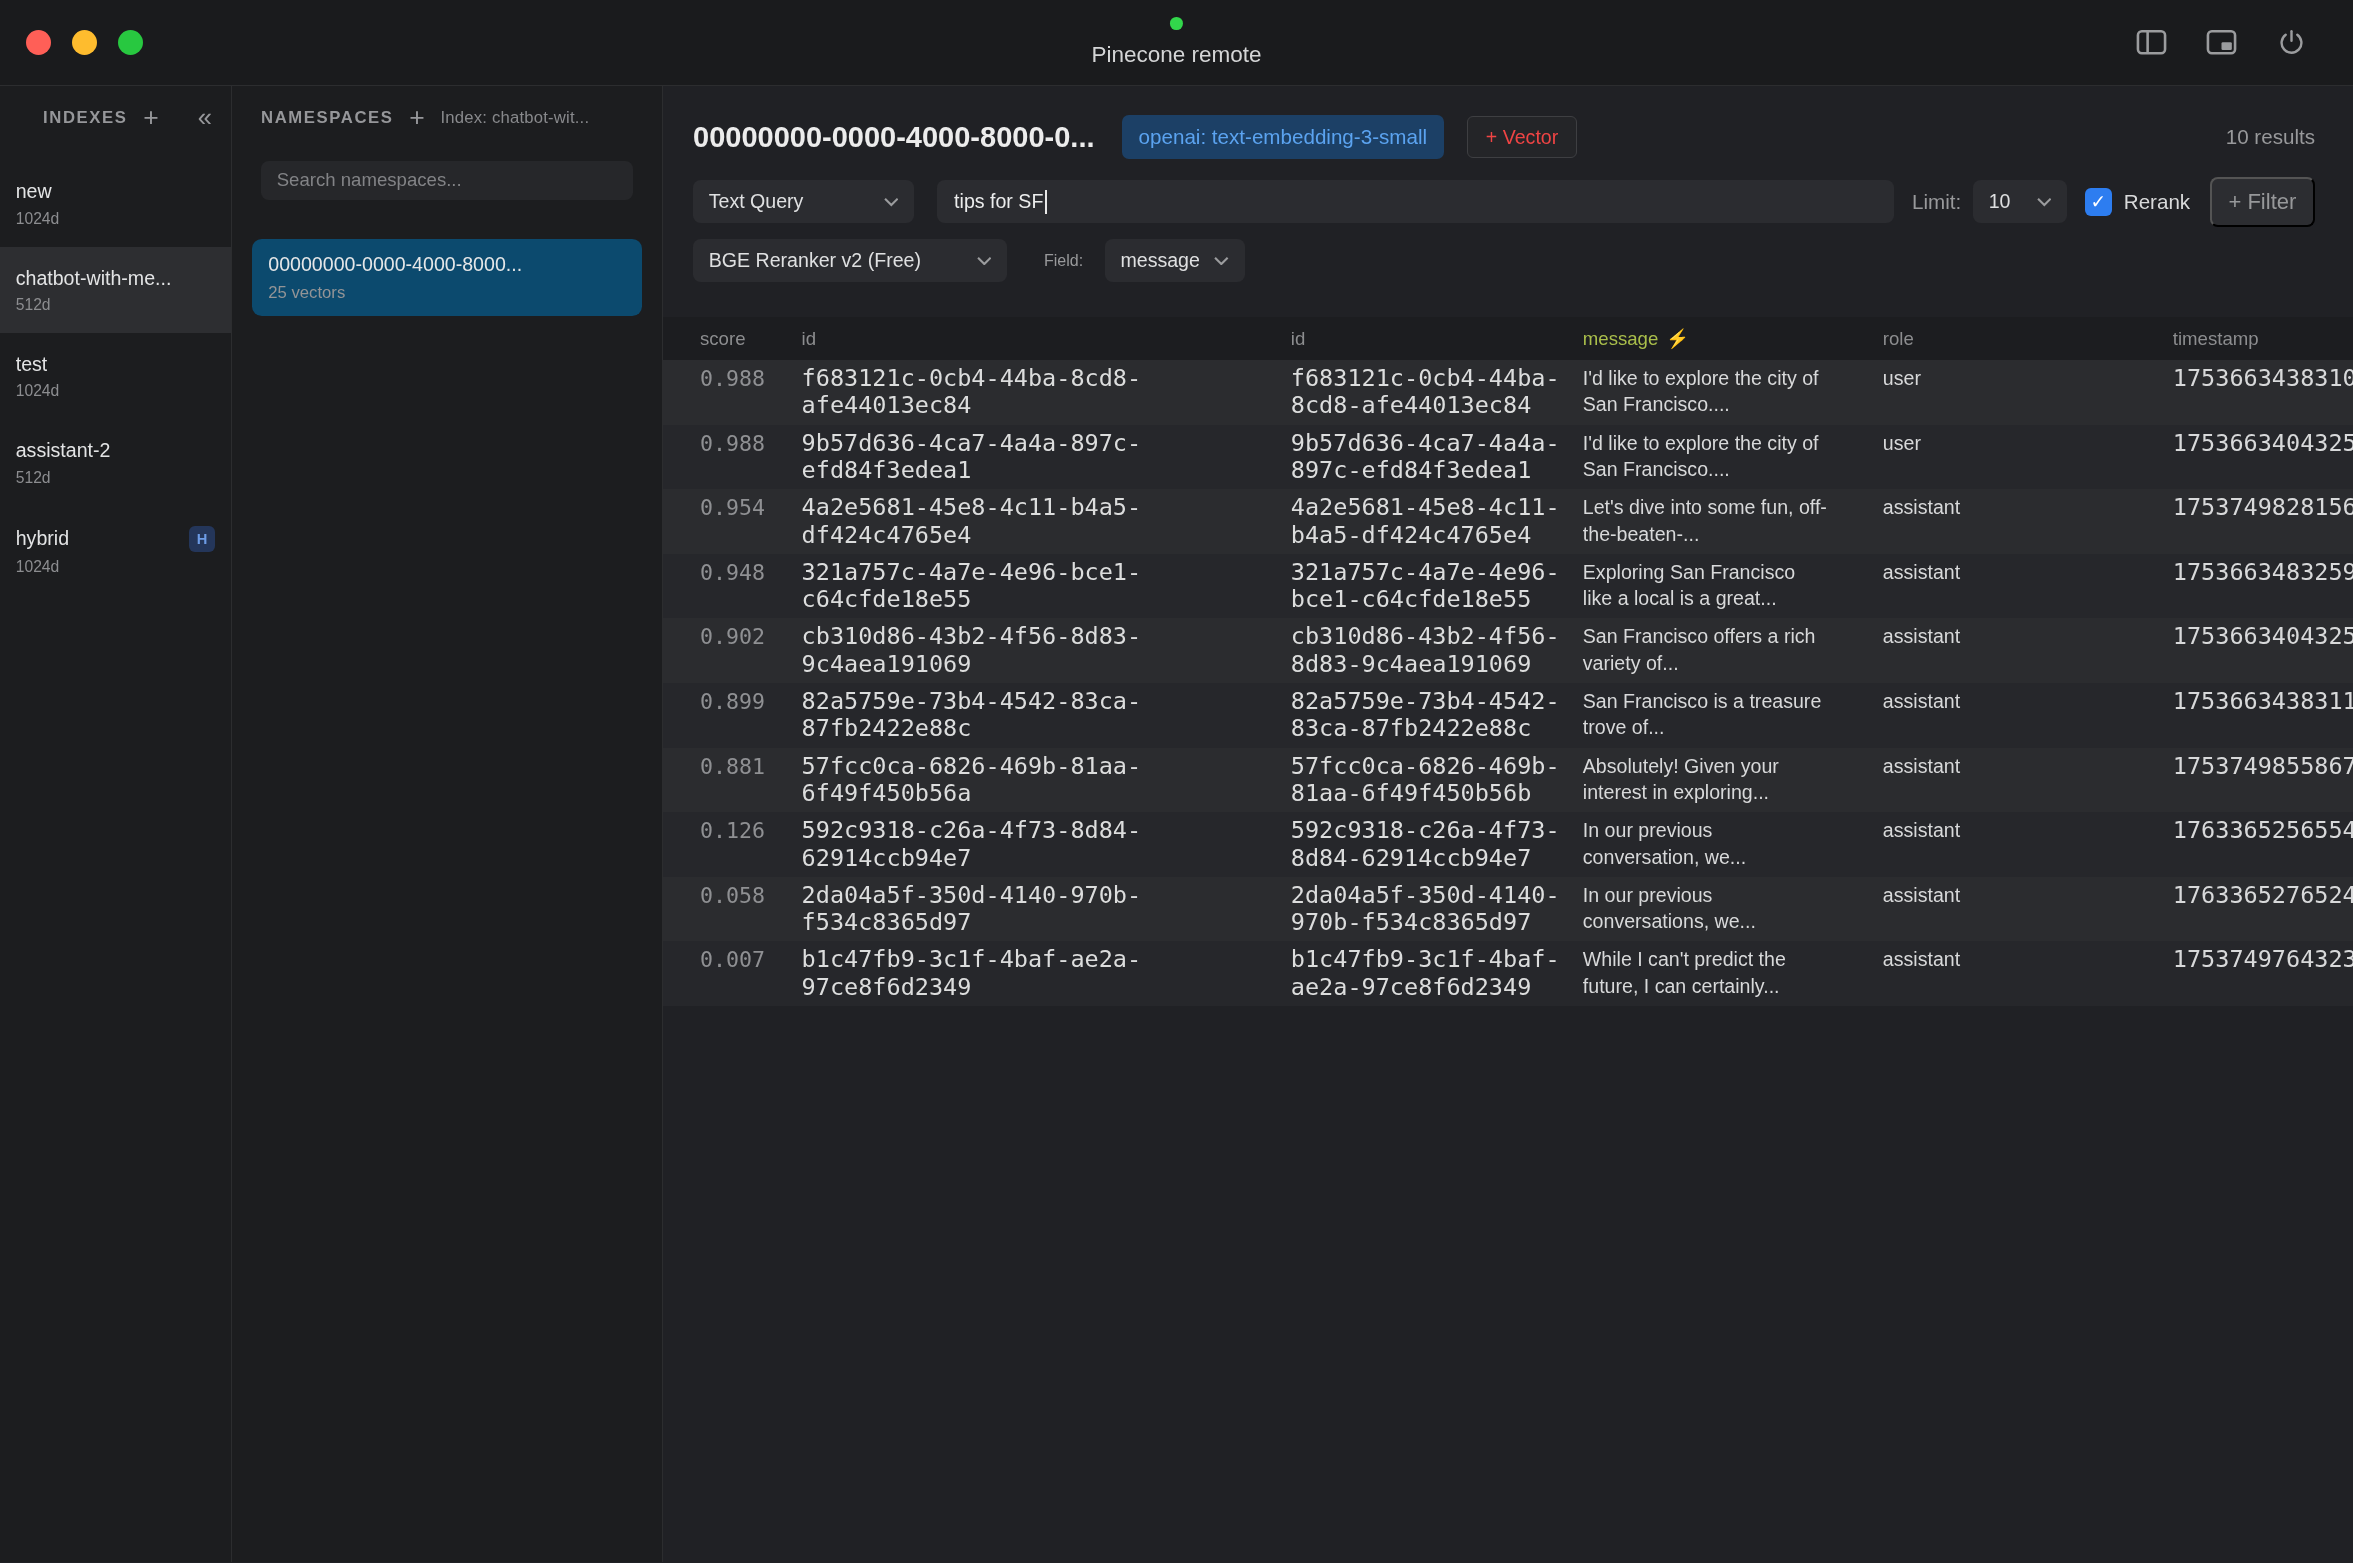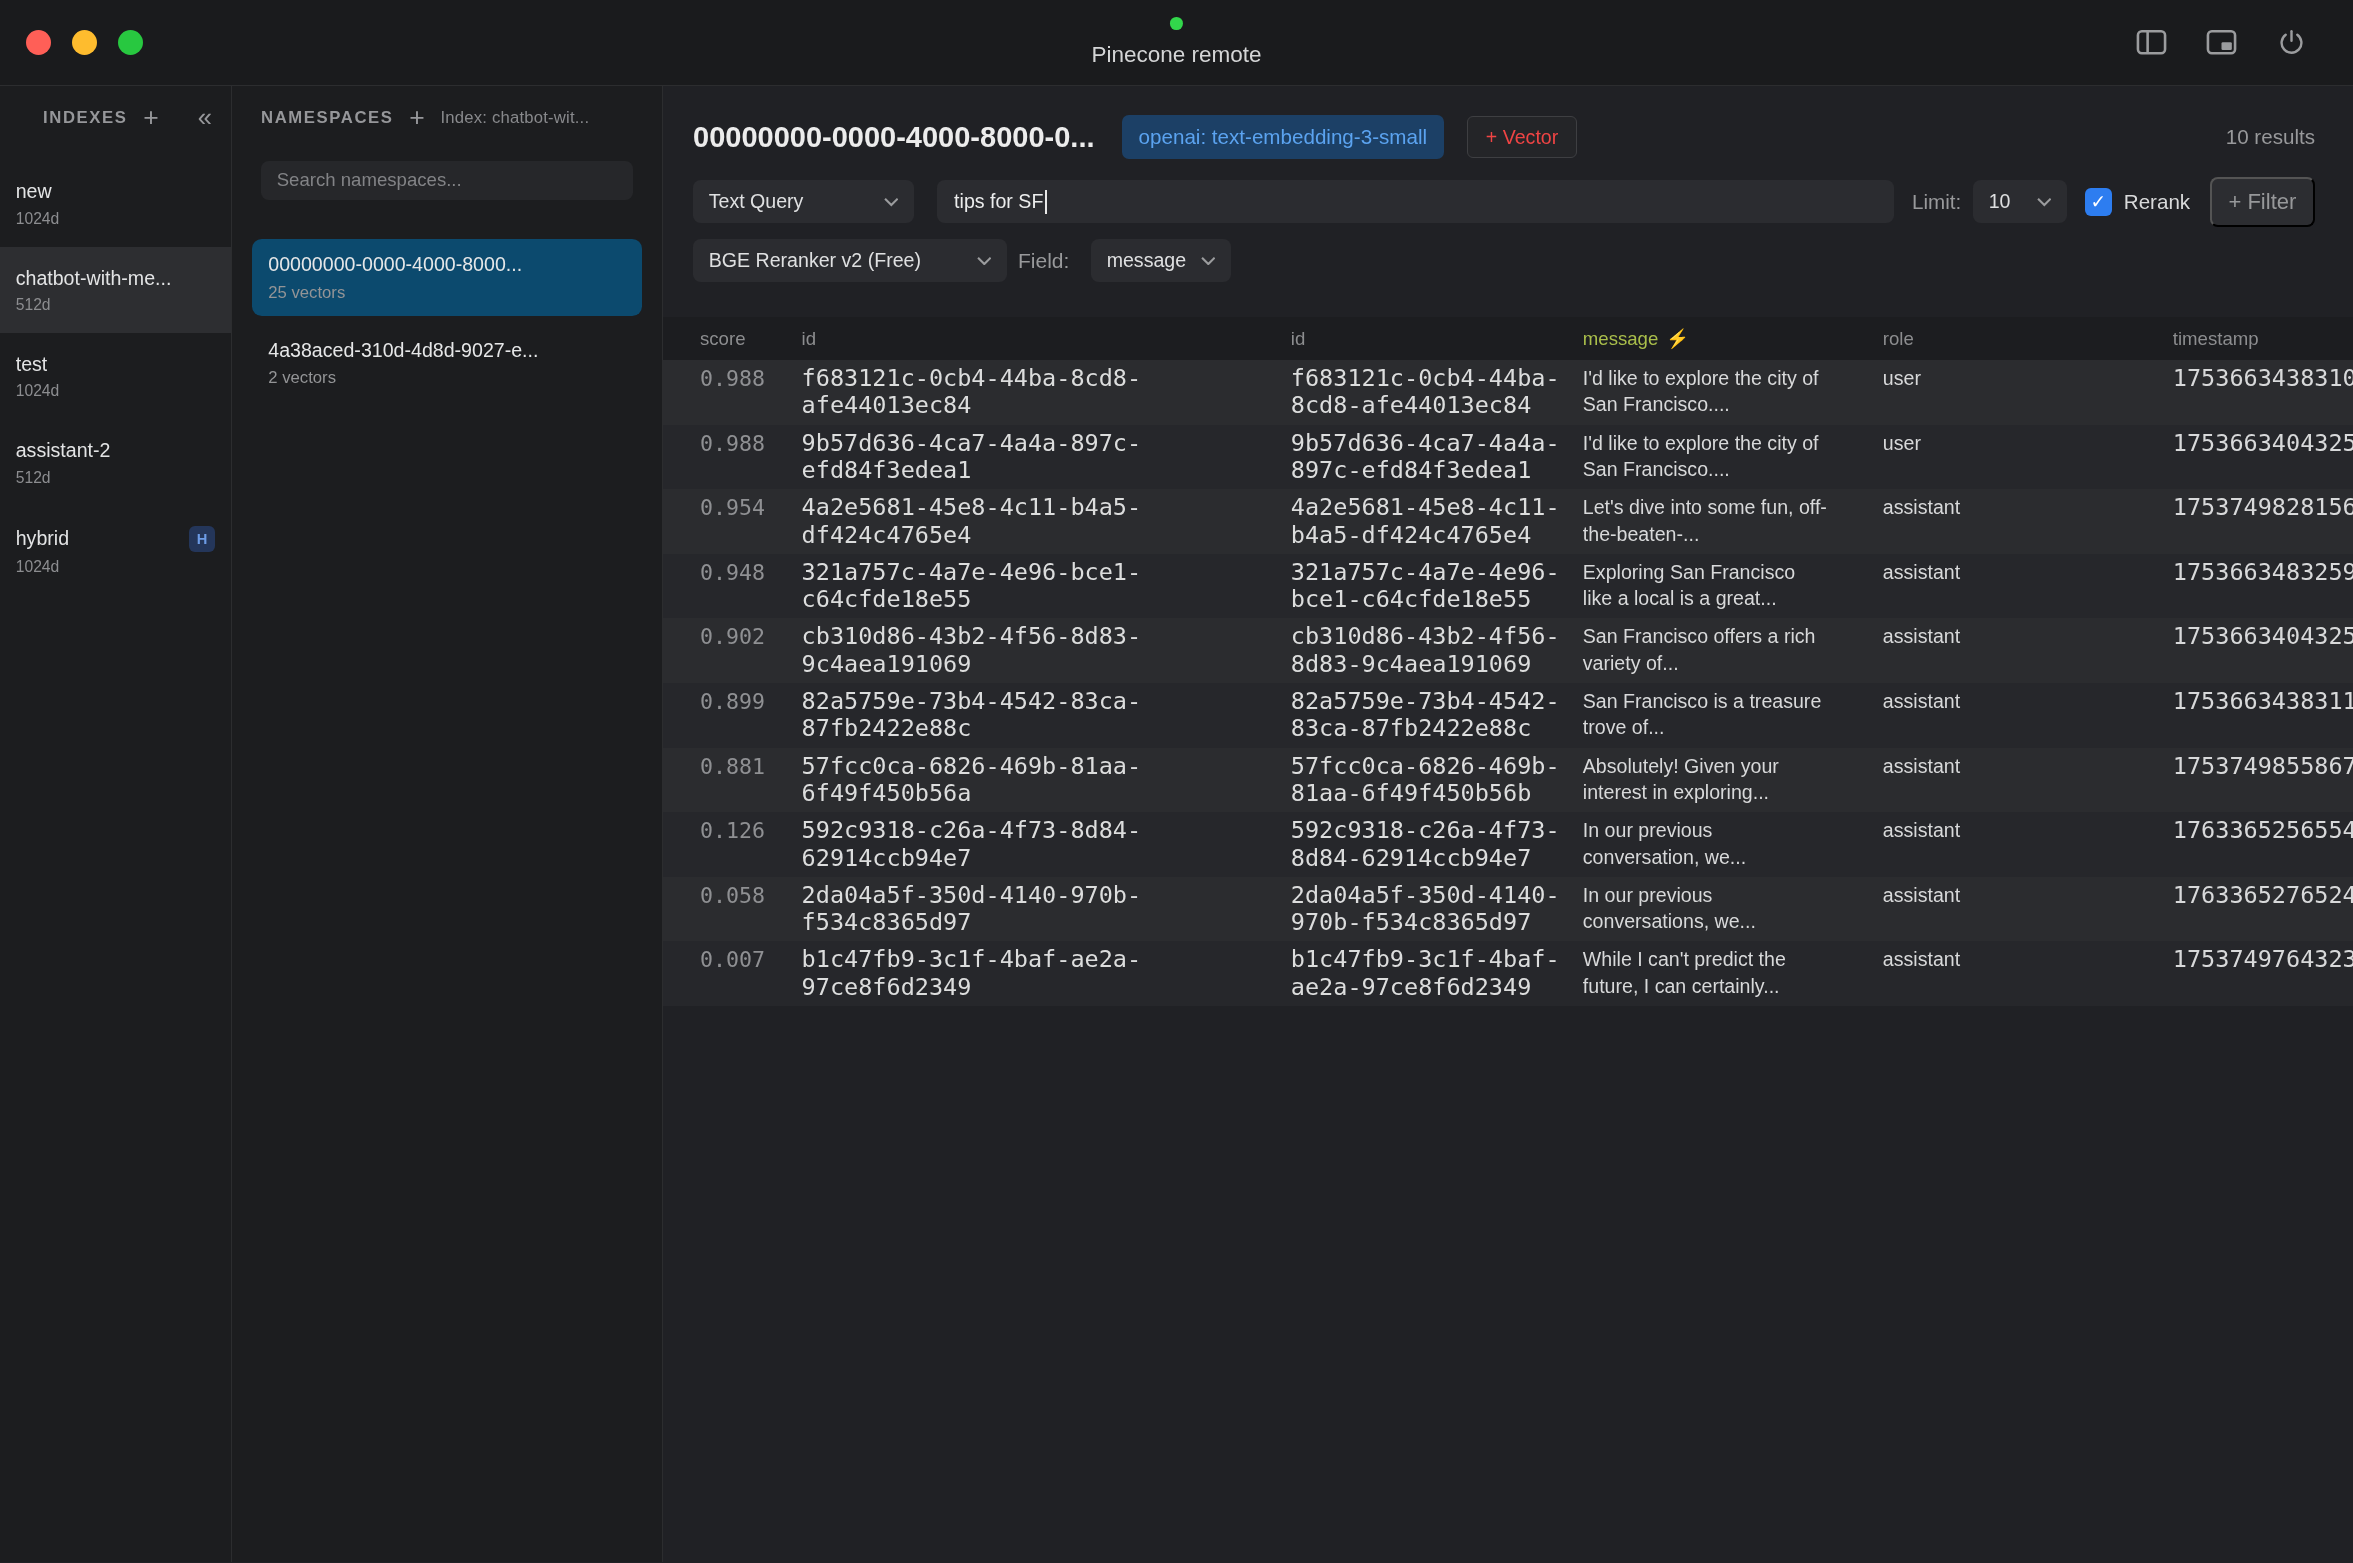--- a/index.html
+++ b/index.html
@@ -97,21 +97,21 @@
   .rerank-wrap { display:flex; align-items:center; gap:11.8px; margin-left:17.6px; }
   .checkbox {
     width:27.4px; height:27.4px; border-radius:5.9px; background:#2d7df0; color:#fff;
     display:flex; align-items:center; justify-content:center; font-size:18.6px; cursor:pointer;
   }
   .rerank-label { font-size:20.6px; color:#d8d9da; white-space:nowrap; }
   .filter-btn { margin-left:19.6px; background:#2c2d31; color:#97989a; font-size:22px; padding:9.8px 16.7px; border-radius:7.8px; white-space:nowrap; cursor:pointer; }
 
   .reranker-row { display:flex; align-items:center; padding:0 30px; margin-top:15.7px; height:43px; }
   .sel-reranker { width:314px; }
-  .field-label { margin-left:11px; color:#98999b; font-size:21px; }
+  .field-label { margin-left:37px; color:#98999b; font-size:16px; }
   .sel-field { width:140px; margin-left:21.6px; }
 
   
   .table { margin-top:35px; }
   .thead { display:flex; background:#1c1d20; height:43px; align-items:center; color:#8c8d8f; font-size:18.6px; }
   .c-score { width:121px; padding-left:37px; flex-shrink:0; }
   .c-id1 { width:495px; padding-left:17.6px; padding-right:9.8px; flex-shrink:0; }
   .c-id2 { width:292px; padding-left:11.8px; padding-right:7.8px; flex-shrink:0; }
   .c-msg { width:300px; padding-left:11.8px; flex-shrink:0; }
   .c-role { width:290px; padding-left:11.8px; flex-shrink:0; }
@@ -224,24 +224,20 @@
     <div class="ns-search">
       <input type="text" placeholder="Search namespaces..." style="">
     </div>
     <div>
 
         <div class="ns-item selected">
           <div class="ns-name">00000000-0000-4000-8000...</div>
           <div class="ns-vectors">25 vectors</div>
         </div>
 
-        <div class="ns-item">
-          <div class="ns-name">4a38aced-310d-4d8d-9027-e...</div>
-          <div class="ns-vectors">2 vectors</div>
-        </div>
       </div>
   </div>
 
   <div class="main">
 
     <div class="main-header">
       <div class="main-title">00000000-0000-4000-8000-0...</div>
       <div class="model-badge">openai: text-embedding-3-small</div>
       <button class="vector-btn">+ Vector</button>
       <div class="results">10 results</div>

